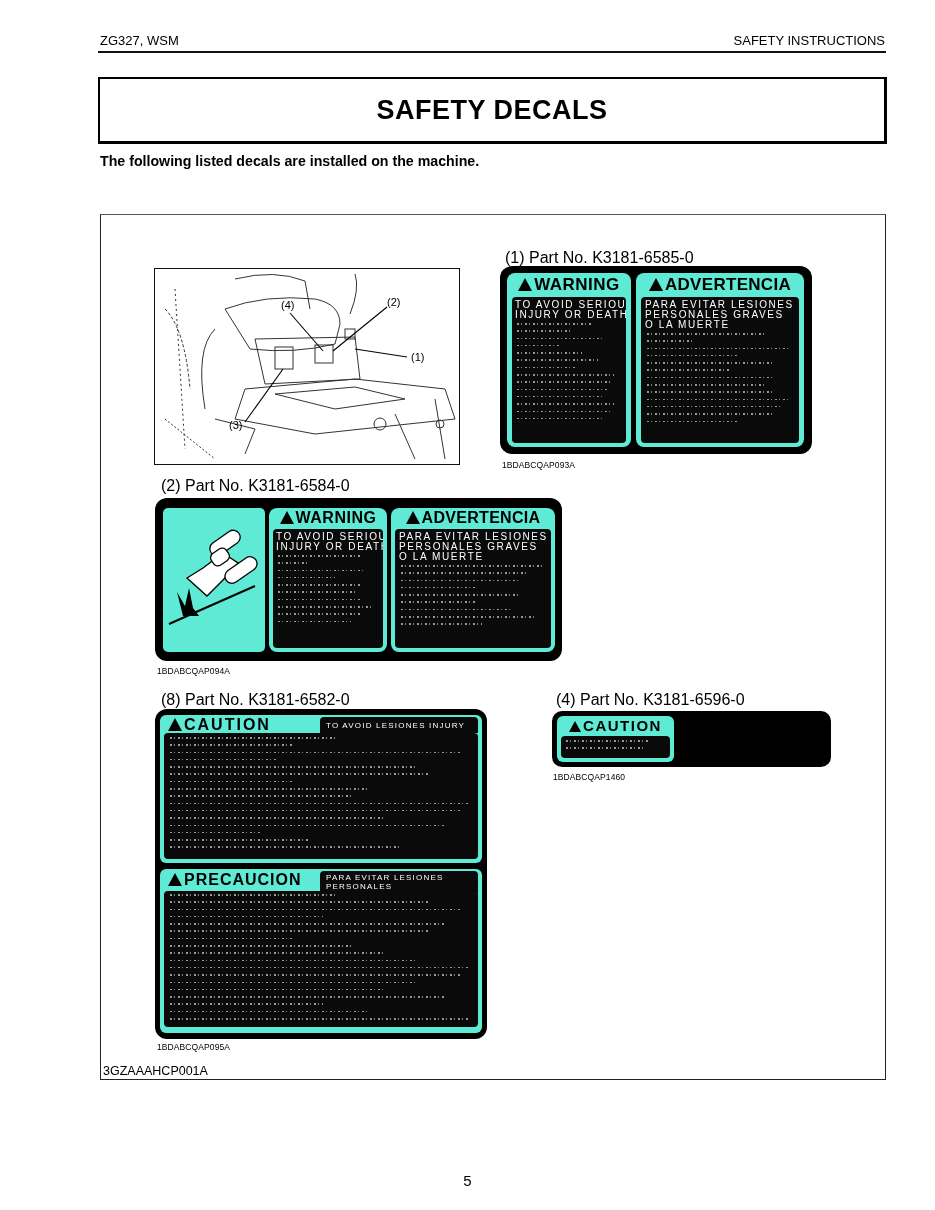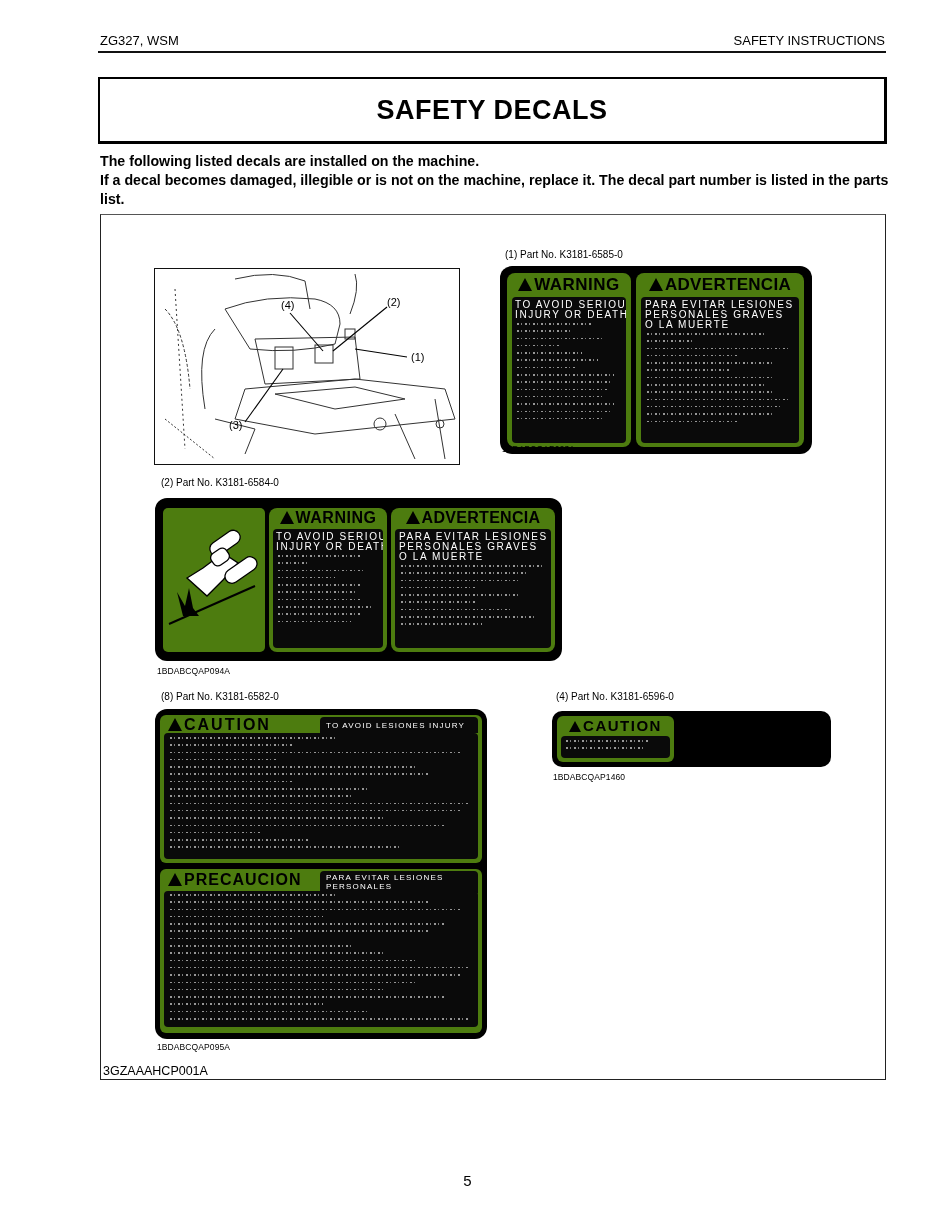--- a/index.html
+++ b/index.html
@@ -7,28 +7,28 @@
   .abs{position:absolute;}
   .hdr-left{left:100px;top:33px;font-size:13px;letter-spacing:0;}
   .hdr-right{right:50px;top:33px;font-size:13px;}
   .hdr-rule{left:98px;top:51px;width:788px;height:2px;background:#111;}
   .title-box{left:98px;top:77px;width:784px;height:62px;border:2px solid #000;border-right-width:3px;border-bottom-width:3px;display:flex;align-items:center;justify-content:center;}
   .title-box span{font-weight:bold;font-size:27px;letter-spacing:0.5px;}
   .intro{left:100px;top:152px;width:790px;font-weight:bold;font-size:14.2px;line-height:19px;}
   .frame{left:100px;top:214px;width:784px;height:864px;border:1px solid #222;border-top:1px solid #555;}
   .frame-code{left:103px;top:1064px;font-size:12.5px;}
   .page-num{left:0;width:935px;top:1172px;text-align:center;font-size:15px;}
-  .cap{font-size:10px;}
+  .cap{font-size:16px;}
   .code{font-size:8.5px;letter-spacing:0.1px;}
   
   .photo{left:154px;top:268px;width:304px;height:195px;border:1.5px solid #111;background:#fff;overflow:hidden;}
   .photo svg{display:block;}
   
   .decal{background:#000;border-radius:12px;}
-  .panel{position:absolute;background:#4d7c0f;border-radius:8px;}
+  .panel{position:absolute;background:#5eead4;border-radius:8px;}
   .ptitle{position:absolute;left:0;right:0;text-align:center;font-weight:bold;color:#000;white-space:nowrap;}
   .pbody{position:absolute;background:#0a0a0a;border-radius:4px;color:#fff;overflow:hidden;}
   .phead{font-size:10px;letter-spacing:1.6px;line-height:10px;color:#fff;white-space:nowrap;}
   .noise{margin-top:3px;}
   .noise div{height:1.5px;background:repeating-linear-gradient(90deg,#bbb 0 2px,transparent 2px 4px,#999 4px 5px,transparent 5px 8px);margin:0 0 5.8px 2px;opacity:.8;}
   .tri{display:inline-block;width:0;height:0;border-left:7px solid transparent;border-right:7px solid transparent;border-bottom:13px solid #000;vertical-align:-1px;margin-right:2px;position:relative;}
   .tri.sm{border-left-width:6px;border-right-width:6px;border-bottom-width:11px;}
 </style>
 </head>
 <body>
@@ -36,21 +36,20 @@
 <div class="abs hdr-left">ZG327, WSM</div>
 <div class="abs hdr-right">SAFETY INSTRUCTIONS</div>
 <div class="abs hdr-rule"></div>
 
 <div class="abs title-box">
   <span>SAFETY DECALS</span>
 </div>
 
 <div class="abs intro">
   <div>The following listed decals are installed on the machine.</div>
-  <div>If a decal becomes damaged, illegible or is not on the machine, replace it.  The decal part number is listed in the parts list.</div>
 </div>
 
 <div class="abs frame"></div>
 
 <div class="abs photo">
   <svg width="304" height="195" viewBox="0 0 304 195">
     <g fill="none" stroke="#333" stroke-width="1">
 
       <path d="M70 40 Q110 25 160 30 Q185 35 185 55 L180 75 Q140 85 95 80 Z"></path>
       <path d="M80 10 Q120 0 150 12 L155 40"></path>
@@ -135,21 +134,21 @@
           <div style="width:80%"></div>
           <div style="width:85%"></div>
           <div style="width:95%"></div>
           <div style="width:90%"></div>
           <div style="width:85%"></div>
           <div style="width:60%"></div>
         </div>
     </div>
   </div>
 </div>
-<div class="abs code" style="left:502px;top:444px;">1BDABCQAP093A</div>
+<div class="abs code" style="left:502px;top:460px;">1BDABCQAP093A</div>
 
 <div class="abs cap" style="left:161px;top:477px;">(2) Part No. K3181-6584-0</div>
 <div class="abs decal" style="left:155px;top:498px;width:407px;height:163px;">
   <div class="panel" style="left:8px;top:10px;width:102px;height:144px;border-radius:5px;">
     <svg width="102" height="144" viewBox="0 0 102 144">
       <line x1="6" y1="116" x2="92" y2="78" stroke="#000" stroke-width="2"></line>
       <g fill="#fff" stroke="#000" stroke-width="1.3">
         <path d="M24 70 L40 60 L60 45 L75 55 L60 72 L44 88 Z"></path>
         <rect x="45" y="28" width="34" height="14" rx="7" transform="rotate(-35 62 35)"></rect>
         <rect x="60" y="55" width="36" height="14" rx="7" transform="rotate(-35 78 62)"></rect>

